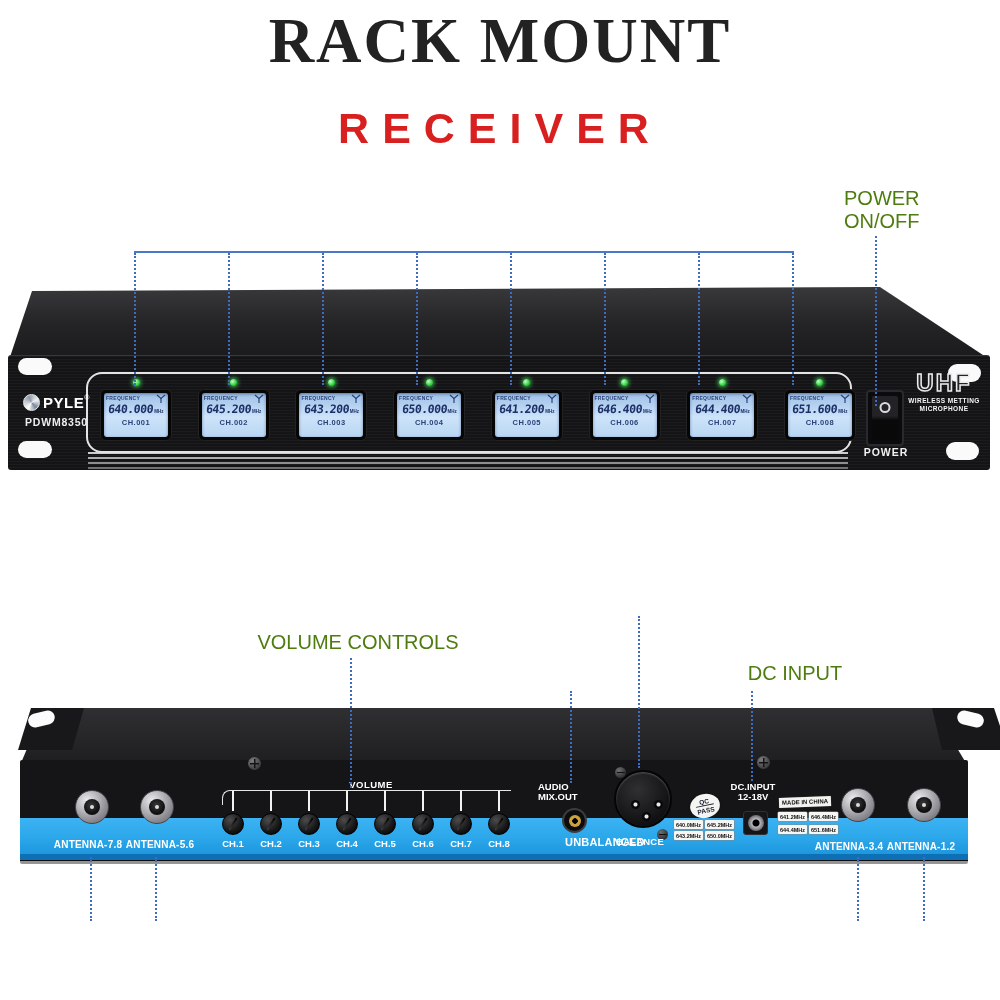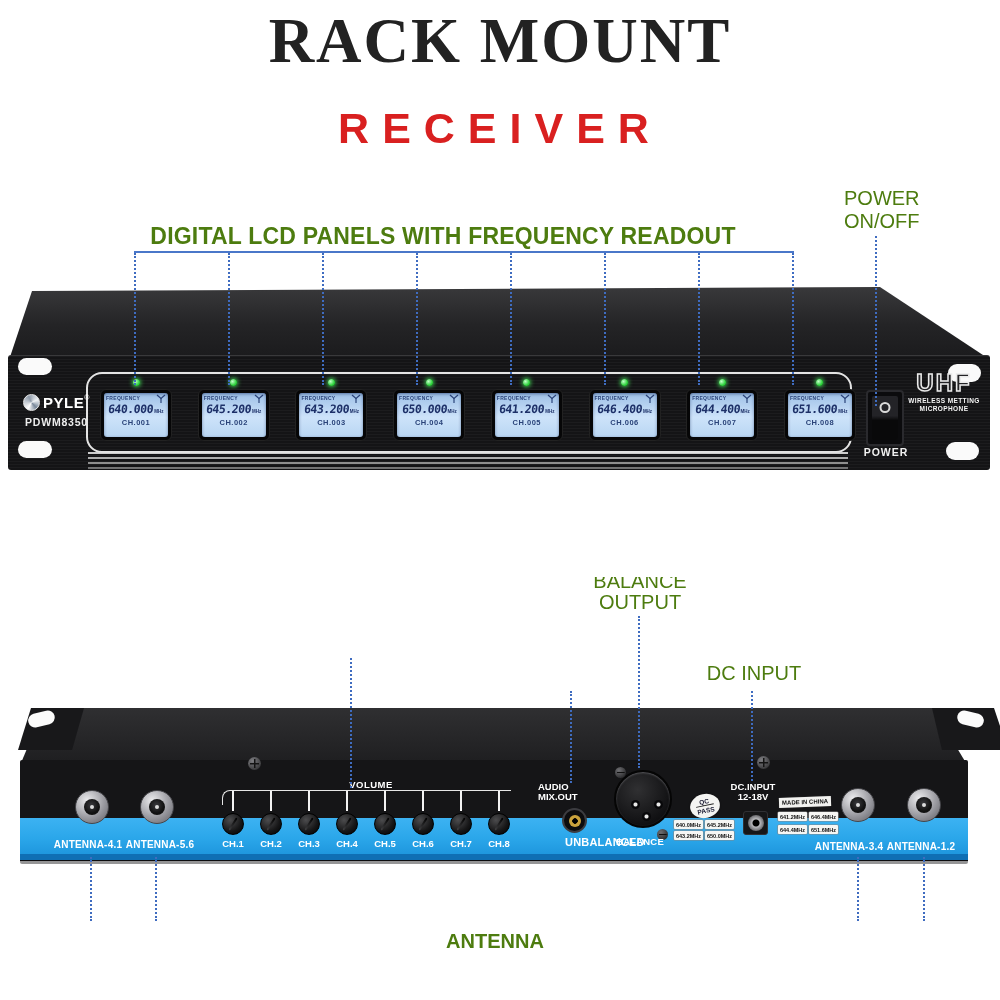--- a/index.html
+++ b/index.html
@@ -16,21 +16,21 @@
           background:var(--red-banner,#f2140b);color:#fff;font-size:20.5px;
           display:flex;align-items:center;justify-content:center;white-space:nowrap;}
 
   
   .lbl{position:absolute;color:#4d7c0f;font-size:20px;line-height:21px;text-align:center;}
   .lbl-lcd{left:148px;top:226px;width:590px;font-size:23px;font-weight:700;letter-spacing:.2px;}
   .lbl-power{left:844px;top:187px;width:74px;line-height:23px;}
   .lbl-volume{left:256px;top:632px;width:204px;}
   .lbl-mix{left:508px;top:644px;width:135px;}
   .lbl-balance{left:565px;top:571px;width:150px;}
-  .lbl-dc{left:698px;top:663px;width:112px;}
+  .lbl-dc{left:739px;top:663px;width:112px;}
   .lbl-antenna{left:395px;top:931px;width:200px;font-weight:700;font-size:20px;}
   .vdot{position:absolute;width:0;border-left:2px dotted var(--callout-blue,#3f6cc0);z-index:9;}
   .hline{position:absolute;height:2px;background:#4a77c9;z-index:9;}
   .hline-bottom{position:absolute;left:88px;top:920px;width:844px;height:2.5px;background:#6e87a8;}
 
   
   .unit{position:absolute;}
   .unit-front{left:8px;top:285px;width:982px;height:190px;}
   .unit-rear{left:18px;top:706px;width:952px;height:154px;}
   .reflection{position:absolute;overflow:hidden;pointer-events:none;z-index:1;}
@@ -153,21 +153,20 @@
            display:flex;align-items:center;justify-content:center;border-radius:1px;box-shadow:0 0 0 .6px #888;}
 </style>
 </head>
 <body>
 
 <div id="canvas">
 
   <div class="title1">RACK MOUNT</div>
   <div class="title2">RECEIVER</div>
 
-  <div class="lbl lbl-lcd">DIGITAL LCD PANELS WITH FREQUENCY READOUT</div>
   <div class="hline" style="left:134px;top:251px;width:660px;"></div>
   <div class="vdot" style="left:134px;top:253px;height:132px;"></div>
   <div class="vdot" style="left:228px;top:253px;height:132px;"></div>
   <div class="vdot" style="left:322px;top:253px;height:132px;"></div>
   <div class="vdot" style="left:416px;top:253px;height:132px;"></div>
   <div class="vdot" style="left:510px;top:253px;height:132px;"></div>
   <div class="vdot" style="left:604px;top:253px;height:132px;"></div>
   <div class="vdot" style="left:698px;top:253px;height:132px;"></div>
   <div class="vdot" style="left:792px;top:253px;height:132px;"></div>
   <div class="lbl lbl-power">POWER ON/OFF</div>
@@ -363,22 +362,22 @@
     <div class="uhf-block">
       <div class="uhf-big">UHF</div>
       <div class="uhf-sub">WIRELESS METTING</div>
       <div class="uhf-sub">MICROPHONE</div>
     </div>
   </div>
   <div class="reflection refl-front" id="front-unit-reflection">
       <div class="fade"></div>
     </div>
 
-  <div class="lbl lbl-balance">BALANCE OUTPUT</div>
   <div class="vdot" style="left:638px;top:616px;height:152px;"></div>
+  <div class="lbl lbl-volume">VOLUME CONTROLS</div>
   <div class="vdot" style="left:350px;top:658px;height:130px;"></div>
   <div class="vdot" style="left:570px;top:691px;height:92px;"></div>
   <div class="lbl lbl-dc">DC INPUT</div>
   <div class="vdot" style="left:751px;top:691px;height:90px;"></div>
 
   <div class="unit unit-rear" id="rear-unit">
     <div class="r-topface"></div>
     <div class="r-ear r-ear-l"></div>
     <div class="r-ear r-ear-r"></div>
     <div class="r-ear-hole" style="left:10px;top:6px;transform:rotate(-14deg);"></div>
@@ -442,21 +441,21 @@
           <div class="tick"></div>
           <div class="knob"></div>
           <div class="knob-label">CH.8</div>
         </div>
       </div>
 
     <div class="bnc" style="left:57px;top:84px;"></div>
     <div class="bnc" style="left:122px;top:84px;"></div>
     <div class="bnc" style="left:823px;top:82px;"></div>
     <div class="bnc" style="left:889px;top:82px;"></div>
-    <div class="r-wlabel" style="left:34px;top:133px;width:72px;">ANTENNA-4.1</div>
+    <div class="r-wlabel" style="left:34px;top:133px;width:72px;">ANTENNA-7.8</div>
     <div class="r-wlabel" style="left:106px;top:133px;width:72px;">ANTENNA-5.6</div>
     <div class="r-wlabel" style="left:795px;top:135px;width:72px;text-align:center;">ANTENNA-3.4</div>
     <div class="r-wlabel" style="left:867px;top:135px;width:72px;">ANTENNA-1.2</div>
 
     <div class="audio-block">
       <div>AUDIO</div>
       <div>MIX.OUT</div>
     </div>
     <div class="jack"></div>
     <div class="r-wlabel" style="left:547px;top:130px;width:78px;font-size:11px;">UNBALANCED</div>
@@ -499,15 +498,14 @@
   </div>
   <div class="reflection refl-rear" id="rear-unit-reflection">
       <div class="fade"></div>
     </div>
 
   <div class="vdot" style="left:90px;top:857px;height:64px;"></div>
   <div class="vdot" style="left:155px;top:857px;height:64px;"></div>
   <div class="vdot" style="left:857px;top:857px;height:64px;"></div>
   <div class="vdot" style="left:923px;top:857px;height:64px;"></div>
   <div class="hline-bottom"></div>
-  <div class="lbl lbl-antenna">ANTENNA</div>
 
 </div>
 
 </body></html>

